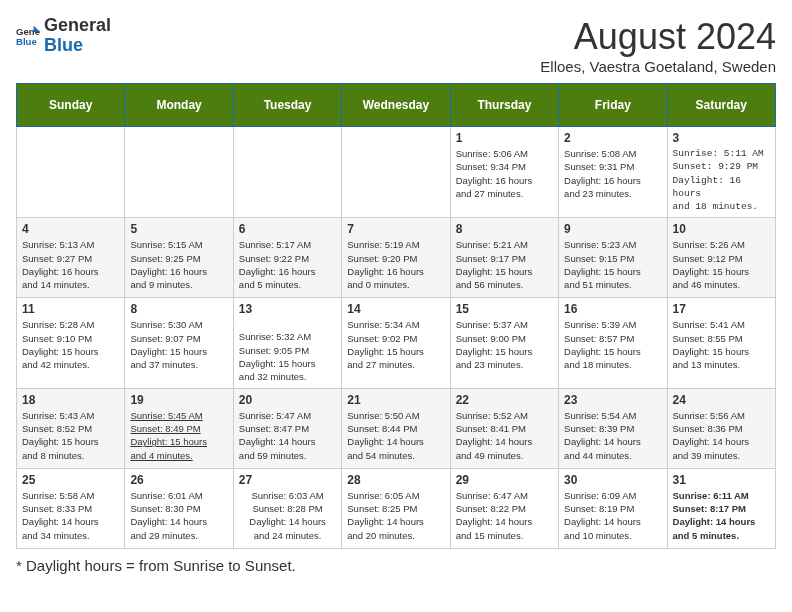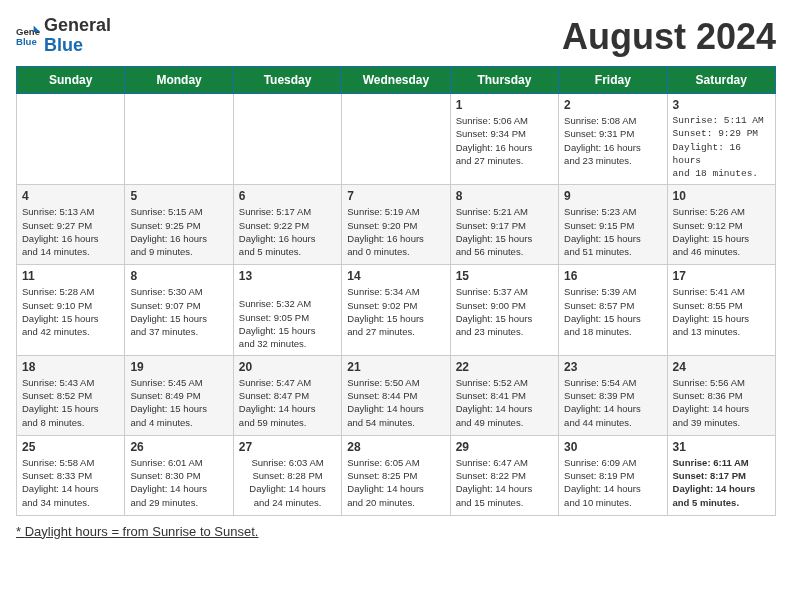--- a/index.html
+++ b/index.html
@@ -23,38 +23,38 @@
     }
     .logo-icon {
       width: 24px;
       height: 24px;
     }
     .title-area {
       text-align: right;
     }
     .calendar-title {
       font-size: 36px;
-      font-weight: bold;
+      font-weight: normal;
       color: #333;
     }
     .calendar-subtitle {
       font-size: 15px;
       color: #333;
     }
     table {
       width: 100%;
       border-collapse: collapse;
       table-layout: fixed;
     }
     thead th {
-      background-color: #15803d;
+      background-color: #4d7c0f;
       color: #fff;
       font-size: 12px;
       font-weight: bold;
-      padding: 6px 4px;
+      padding: 14px 4px;
       text-align: center;
       border: 1px solid #1a6ab1;
     }
     tbody td {
       border: 1px solid #ccc;
       vertical-align: top;
       padding: 4px 5px;
       font-size: 10px;
       color: #333;
       height: 80px;
@@ -69,23 +69,22 @@
     .day-info {
       font-size: 9.5px;
       line-height: 1.4;
       color: #333;
     }
     .empty-cell {
       background: #fff;
     }
     .footer-note {
       margin-top: 8px;
-      font-size: 13px;
-      color: #333;
-      text-decoration: underline;
+      font-size: 15px;
+      color: #333;
     }
     tbody tr:nth-child(odd) td {
       background-color: #fff;
     }
     tbody tr:nth-child(even) td {
       background-color: #f5f5f5;
     }
   </style>
 </head>
 <body>
@@ -99,20 +98,21 @@
     </svg>
     <div>
       <div style="display:flex; flex-direction:column; line-height:1.1;">
         <span style="font-size:18px; font-weight:bold; color:#333;">General</span>
         <span style="font-size:18px; font-weight:bold; color:#1a6ab1;">Blue</span>
       </div>
     </div>
   </div>
   <div class="title-area">
     <div class="calendar-title">August 2024</div>
+    <div class="calendar-subtitle">Elloes, Vaestra Goetaland, Sweden</div>
   </div>
 </div>
 
 <table>
   <thead>
     <tr>
     <th>Sunday</th>
         <th>Monday</th>
         <th>Tuesday</th>
         <th>Wednesday</th>
@@ -254,21 +254,21 @@
       <tr>
         <td>
           <span class="day-number">18</span>
           <div class="day-info" style="white-space: pre-line;">Sunrise: 5:43 AM
 Sunset: 8:52 PM
 Daylight: 15 hours
 and 8 minutes.</div>
         </td>
         <td>
           <span class="day-number">19</span>
-          <div class="day-info" style="white-space: pre-line;">Sunrise: 5:45 AM
+          <div class="day-info" style="white-space: pre-line; text-decoration: underline;">Sunrise: 5:45 AM
 Sunset: 8:49 PM
 Daylight: 15 hours
 and 4 minutes.</div>
         </td>
         <td>
           <span class="day-number">20</span>
           <div class="day-info" style="white-space: pre-line;">Sunrise: 5:47 AM
 Sunset: 8:47 PM
 Daylight: 14 hours
 and 59 minutes.</div>

